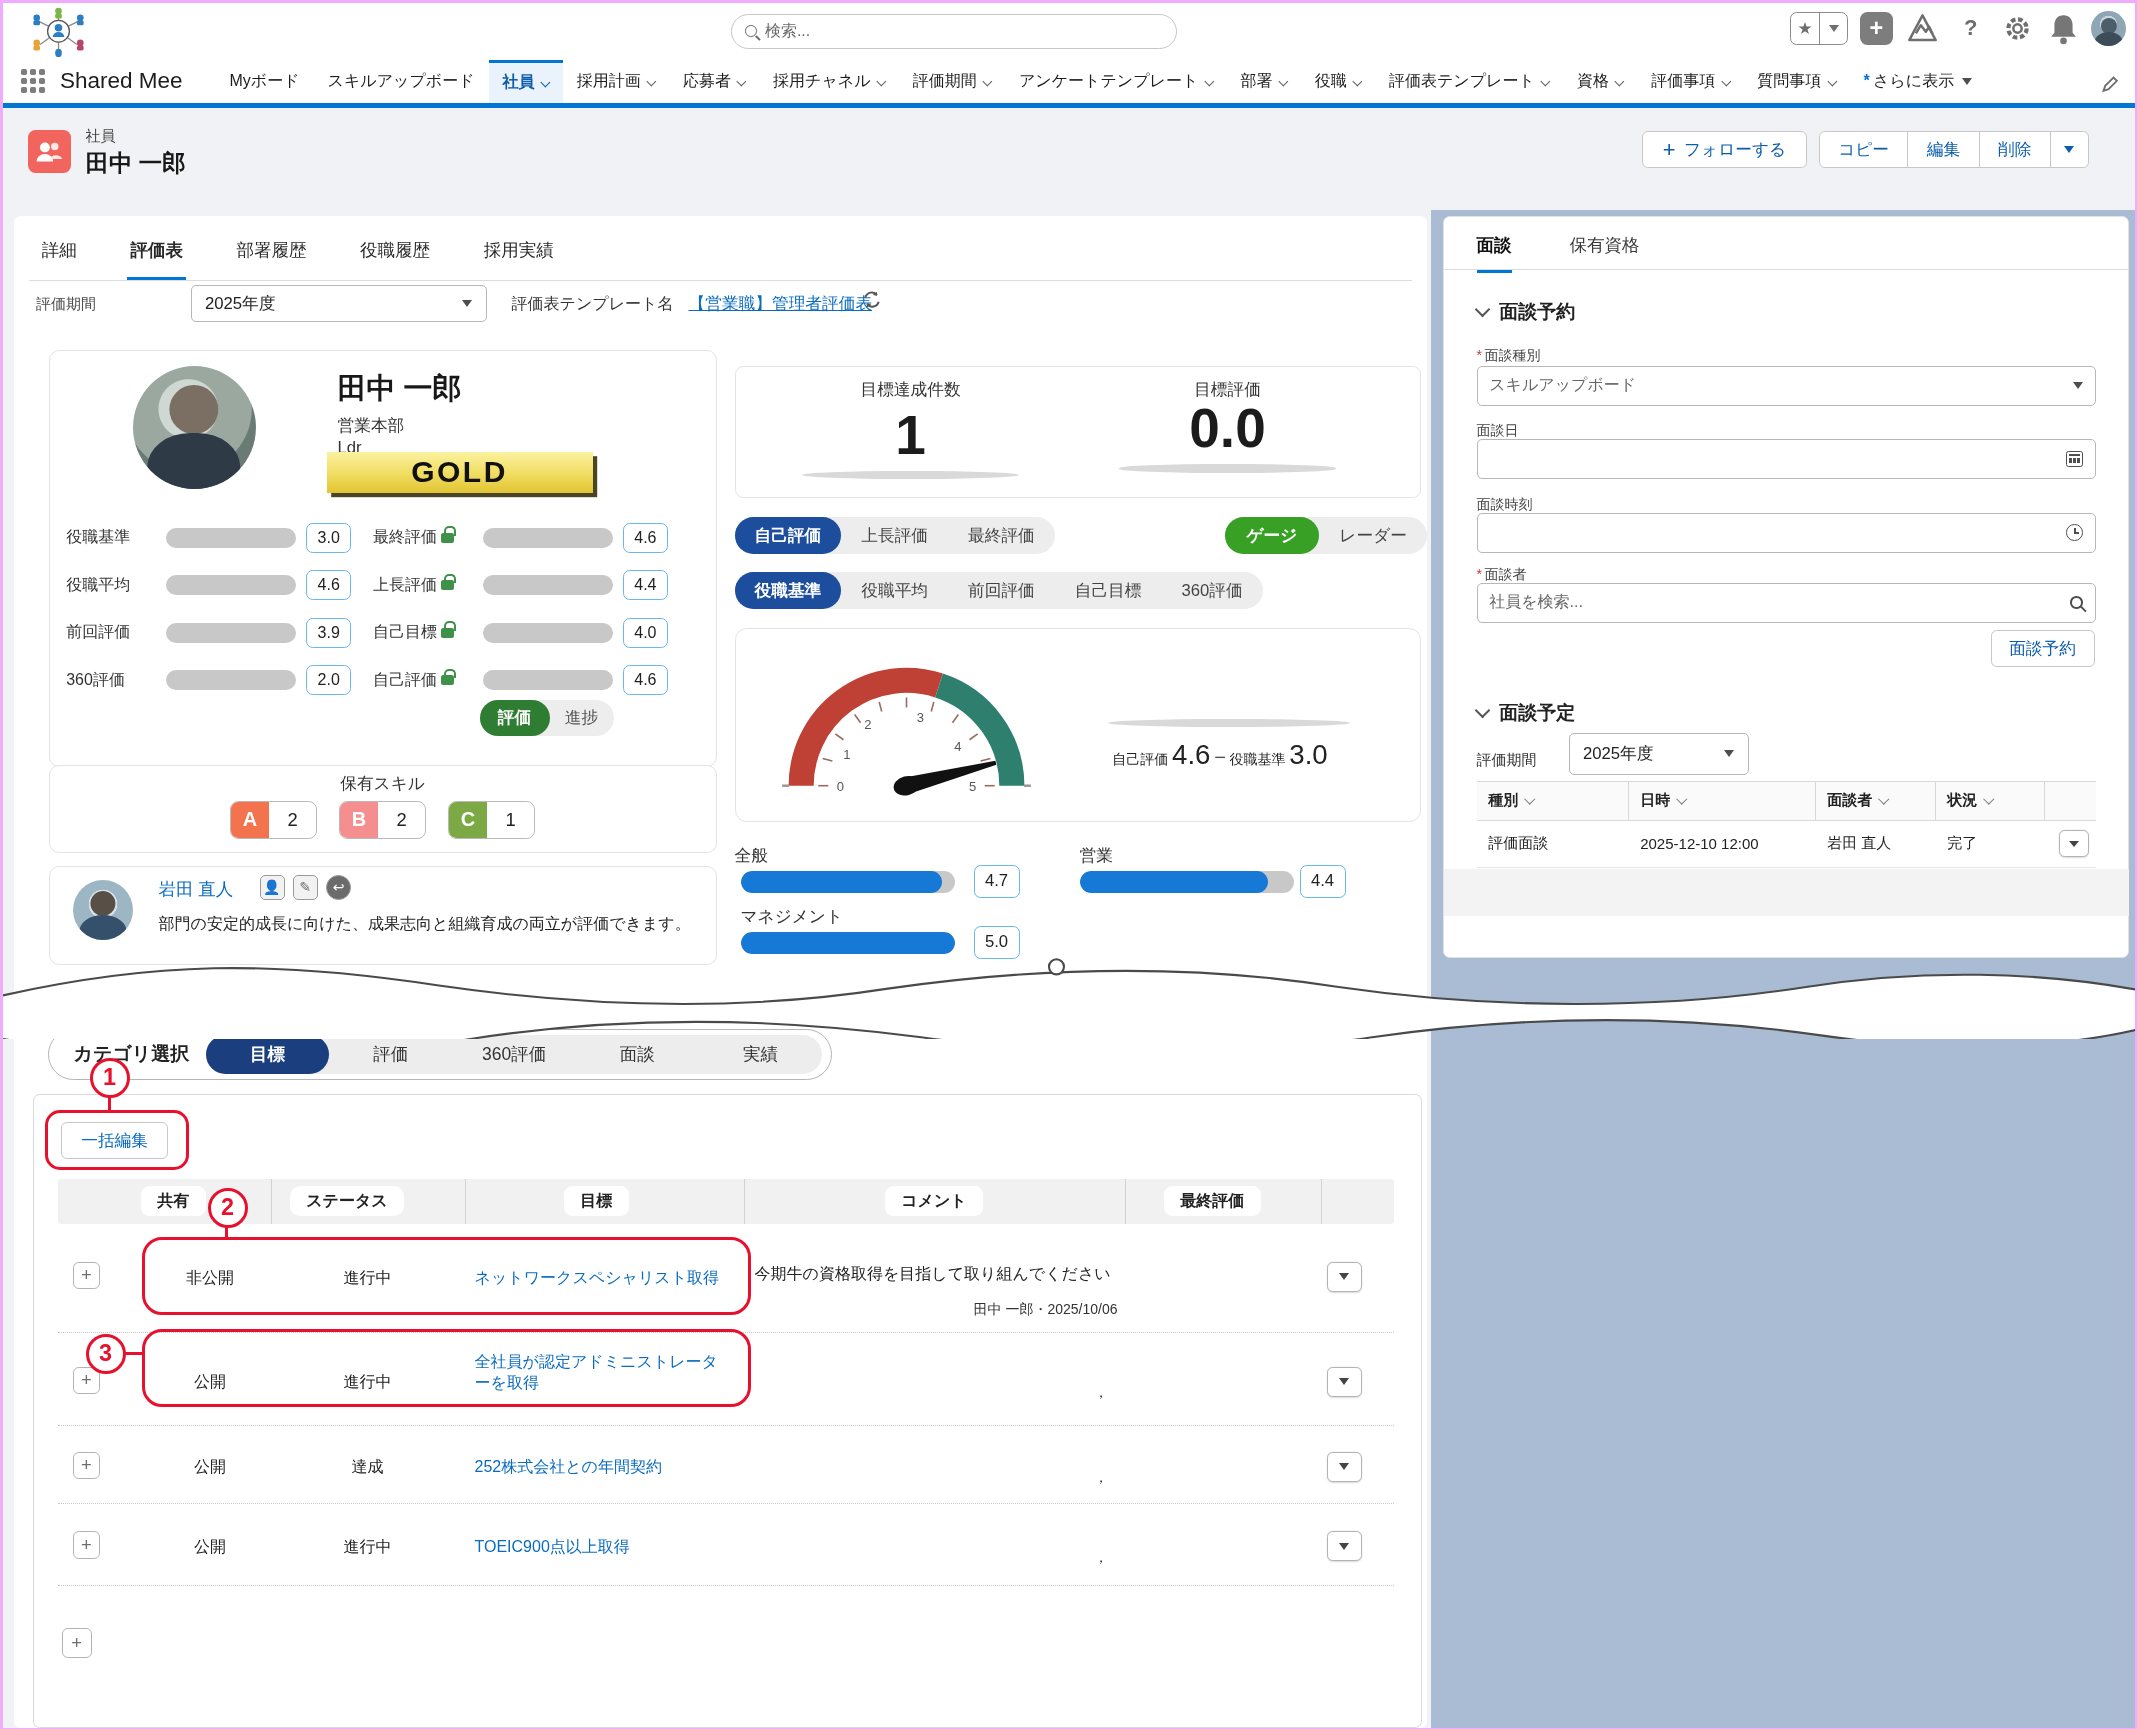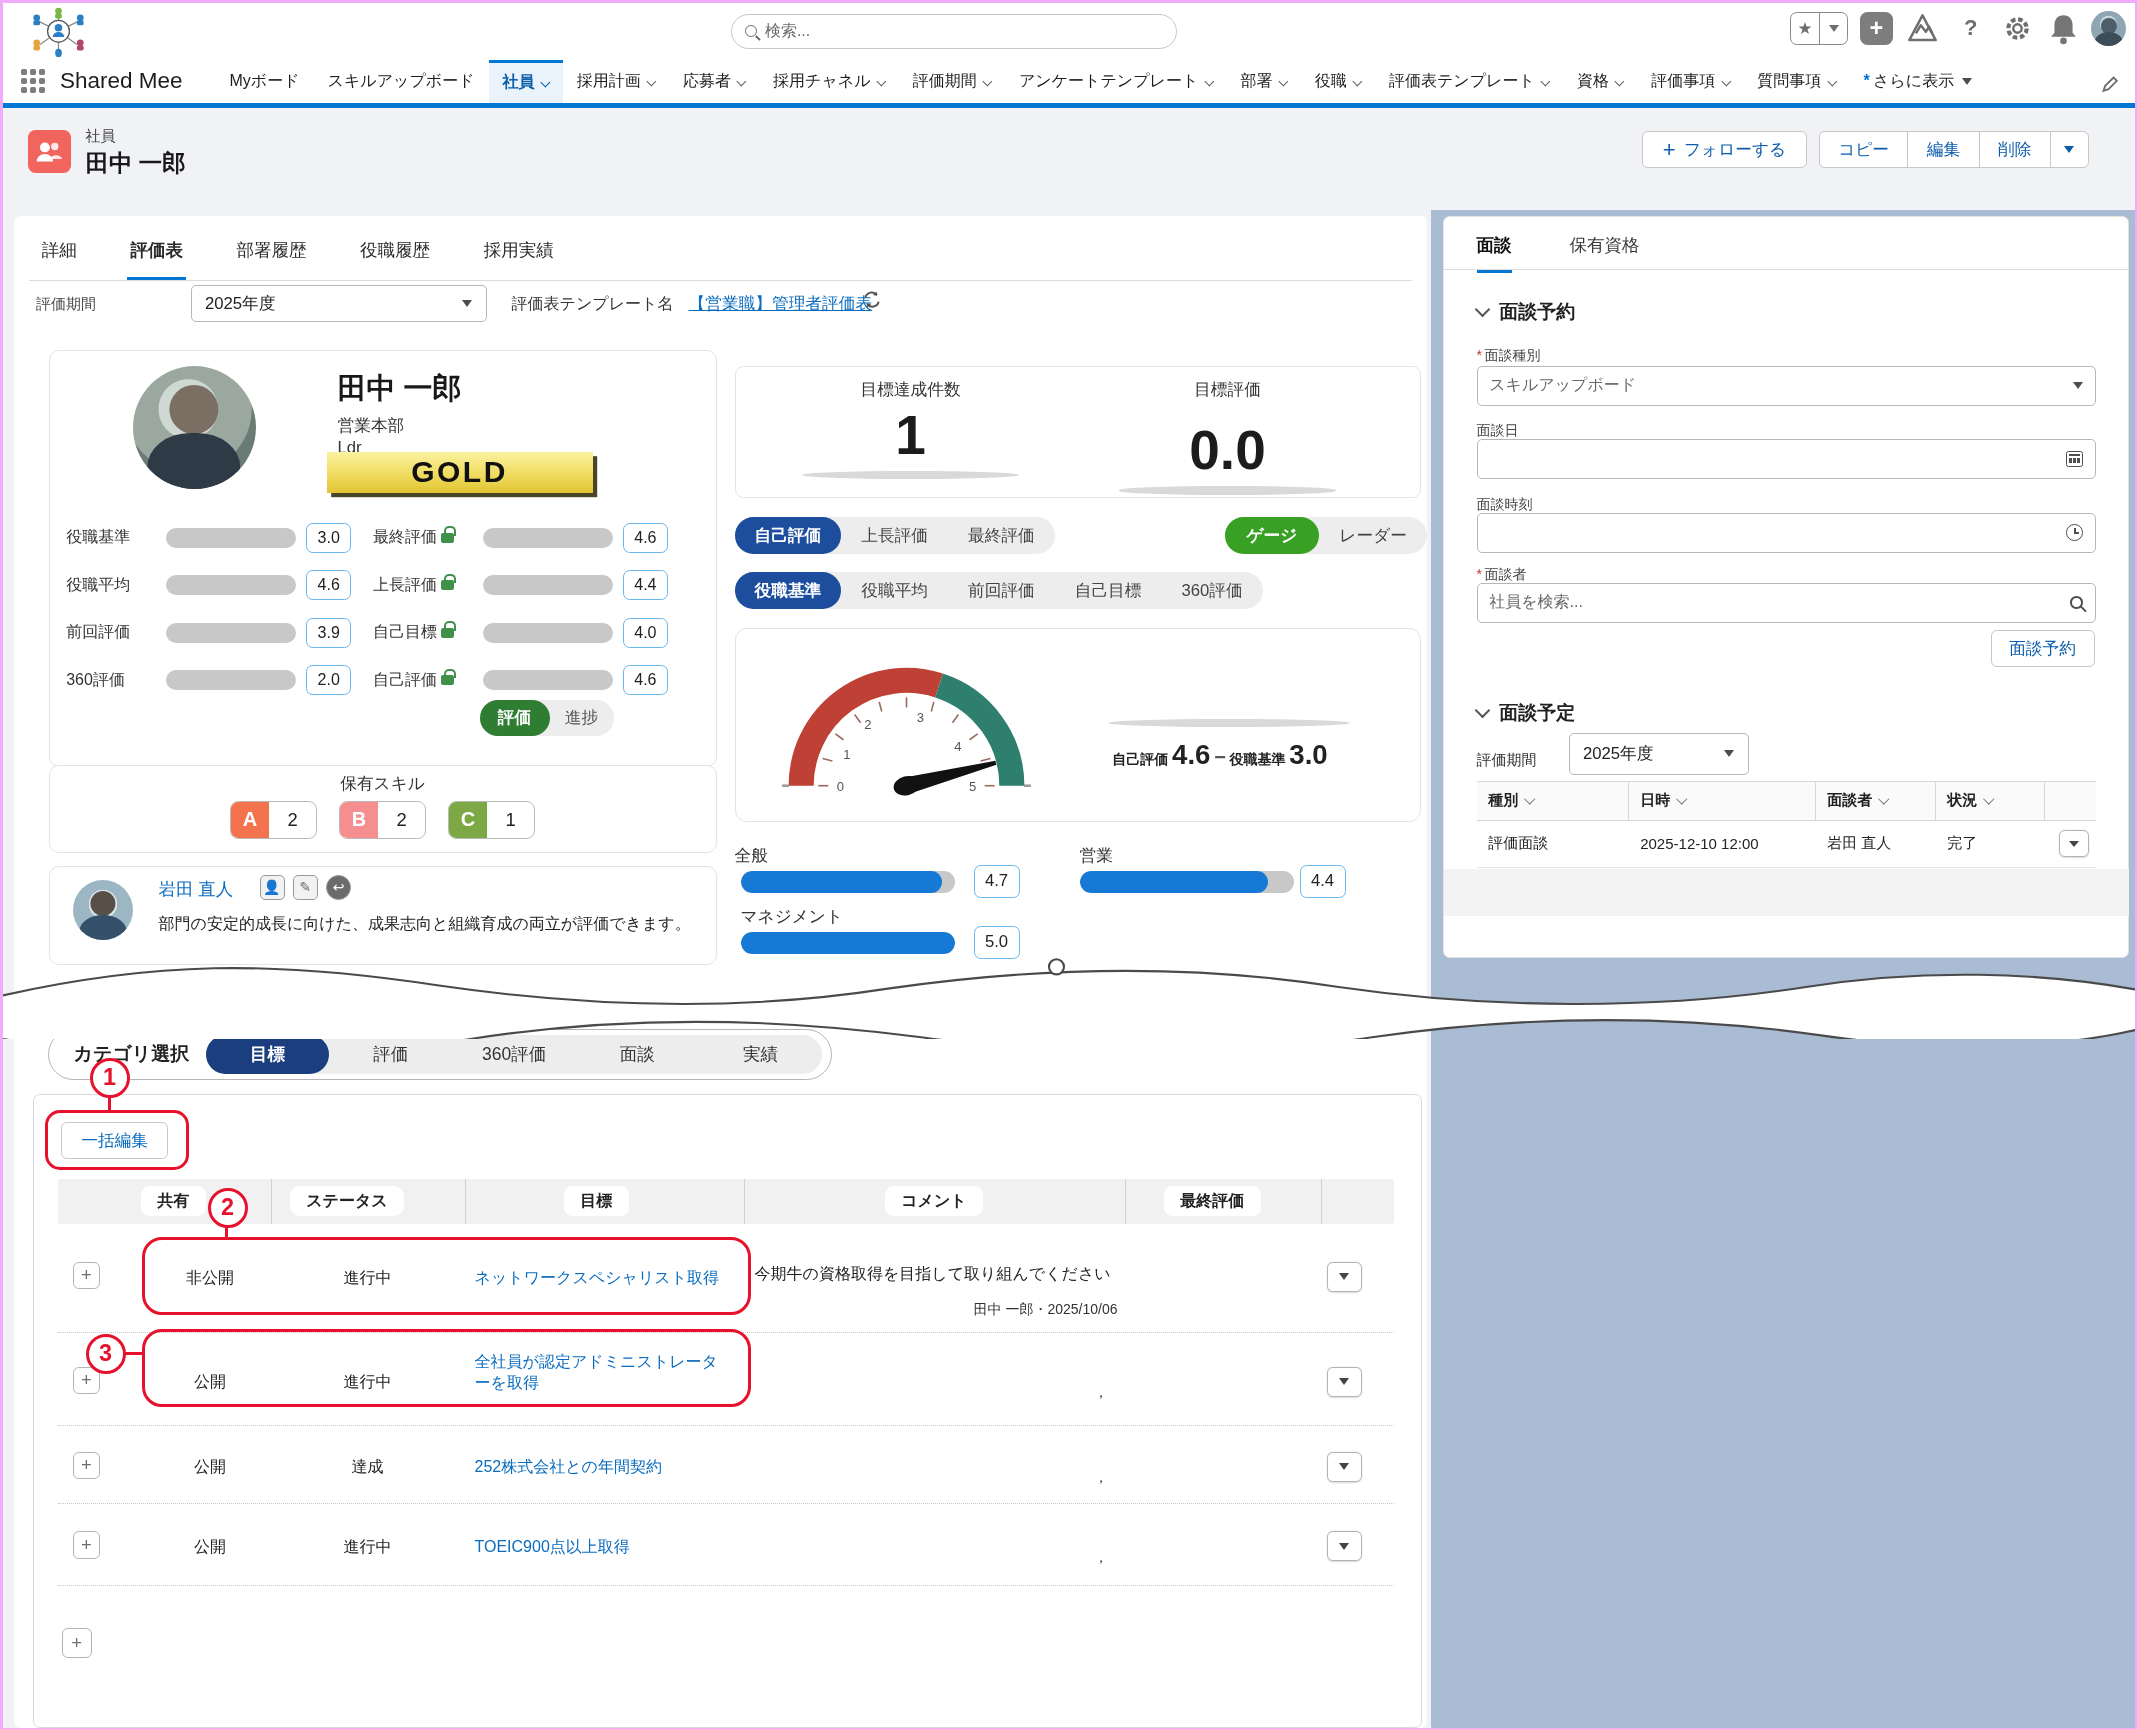--- a/index.html
+++ b/index.html
@@ -410,21 +410,21 @@
     </div>
 
     <div class="card" style="left:721px;top:150px;width:686px;height:132px;border-radius:8.3px;">
       <div class="abs" style="left:50px;top:11.7px;width:250px;">
         <div class="statlbl">目標達成件数</div>
         <div class="statnum" style="margin-top:6.7px;">1</div>
         <div class="shadow-ell" style="width:217px;margin:8.3px auto 0;"></div>
       </div>
       <div class="abs" style="left:367px;top:11.7px;width:250px;">
         <div class="statlbl">目標評価</div>
-        <div class="statnum" style="margin-top:22px;">0.0</div>
+        <div class="statnum" style="margin-top:0;">0.0</div>
         <div class="shadow-ell" style="width:217px;margin:8.3px auto 0;"></div>
       </div>
     </div>
 
     <div class="abs pillbar" style="left:721px;top:301px;">
       <div class="pill on-blue" style="padding:0 20px;">自己評価</div>
       <div class="pill">上長評価</div>
       <div class="pill">最終評価</div>
     </div>
     <div class="abs pillbar" style="left:1211px;top:301px;">
@@ -466,21 +466,21 @@
           <text x="163.8" y="86.1">3</text>
           <text x="201.2" y="115.4">4</text>
           <text x="216" y="155">5</text>
         </g>
         <g transform="rotate(-14.4 150 150)">
           <polygon points="150,141.5 242,148 242,152 150,158.5" fill="#111"></polygon>
           <ellipse cx="150" cy="150" rx="13" ry="9.5" fill="#111"></ellipse>
         </g>
       </svg>
       <div class="shadow-ell abs" style="left:372px;top:90px;width:242px;"></div>
-      <div class="abs" style="left:301px;top:110px;width:367px;text-align:center;color:#222;font-weight:bold;">
+      <div class="abs" style="left:301px;top:110px;width:367px;text-align:center;color:#222;">
         <span style="font-size:14px;">自己評価</span>
         <span style="font-size:27.6px;">4.6</span>
         <span style="font-size:20px;color:#555;">−</span>
         <span style="font-size:14px;">役職基準</span>
         <span style="font-size:27.6px;">3.0</span>
       </div>
     </div>
 
     <div class="abs sclbl" style="left:693px;top:628px;margin-left:28px;">全般</div>
     <div class="abs sctrack" style="left:727px;top:655px;">

